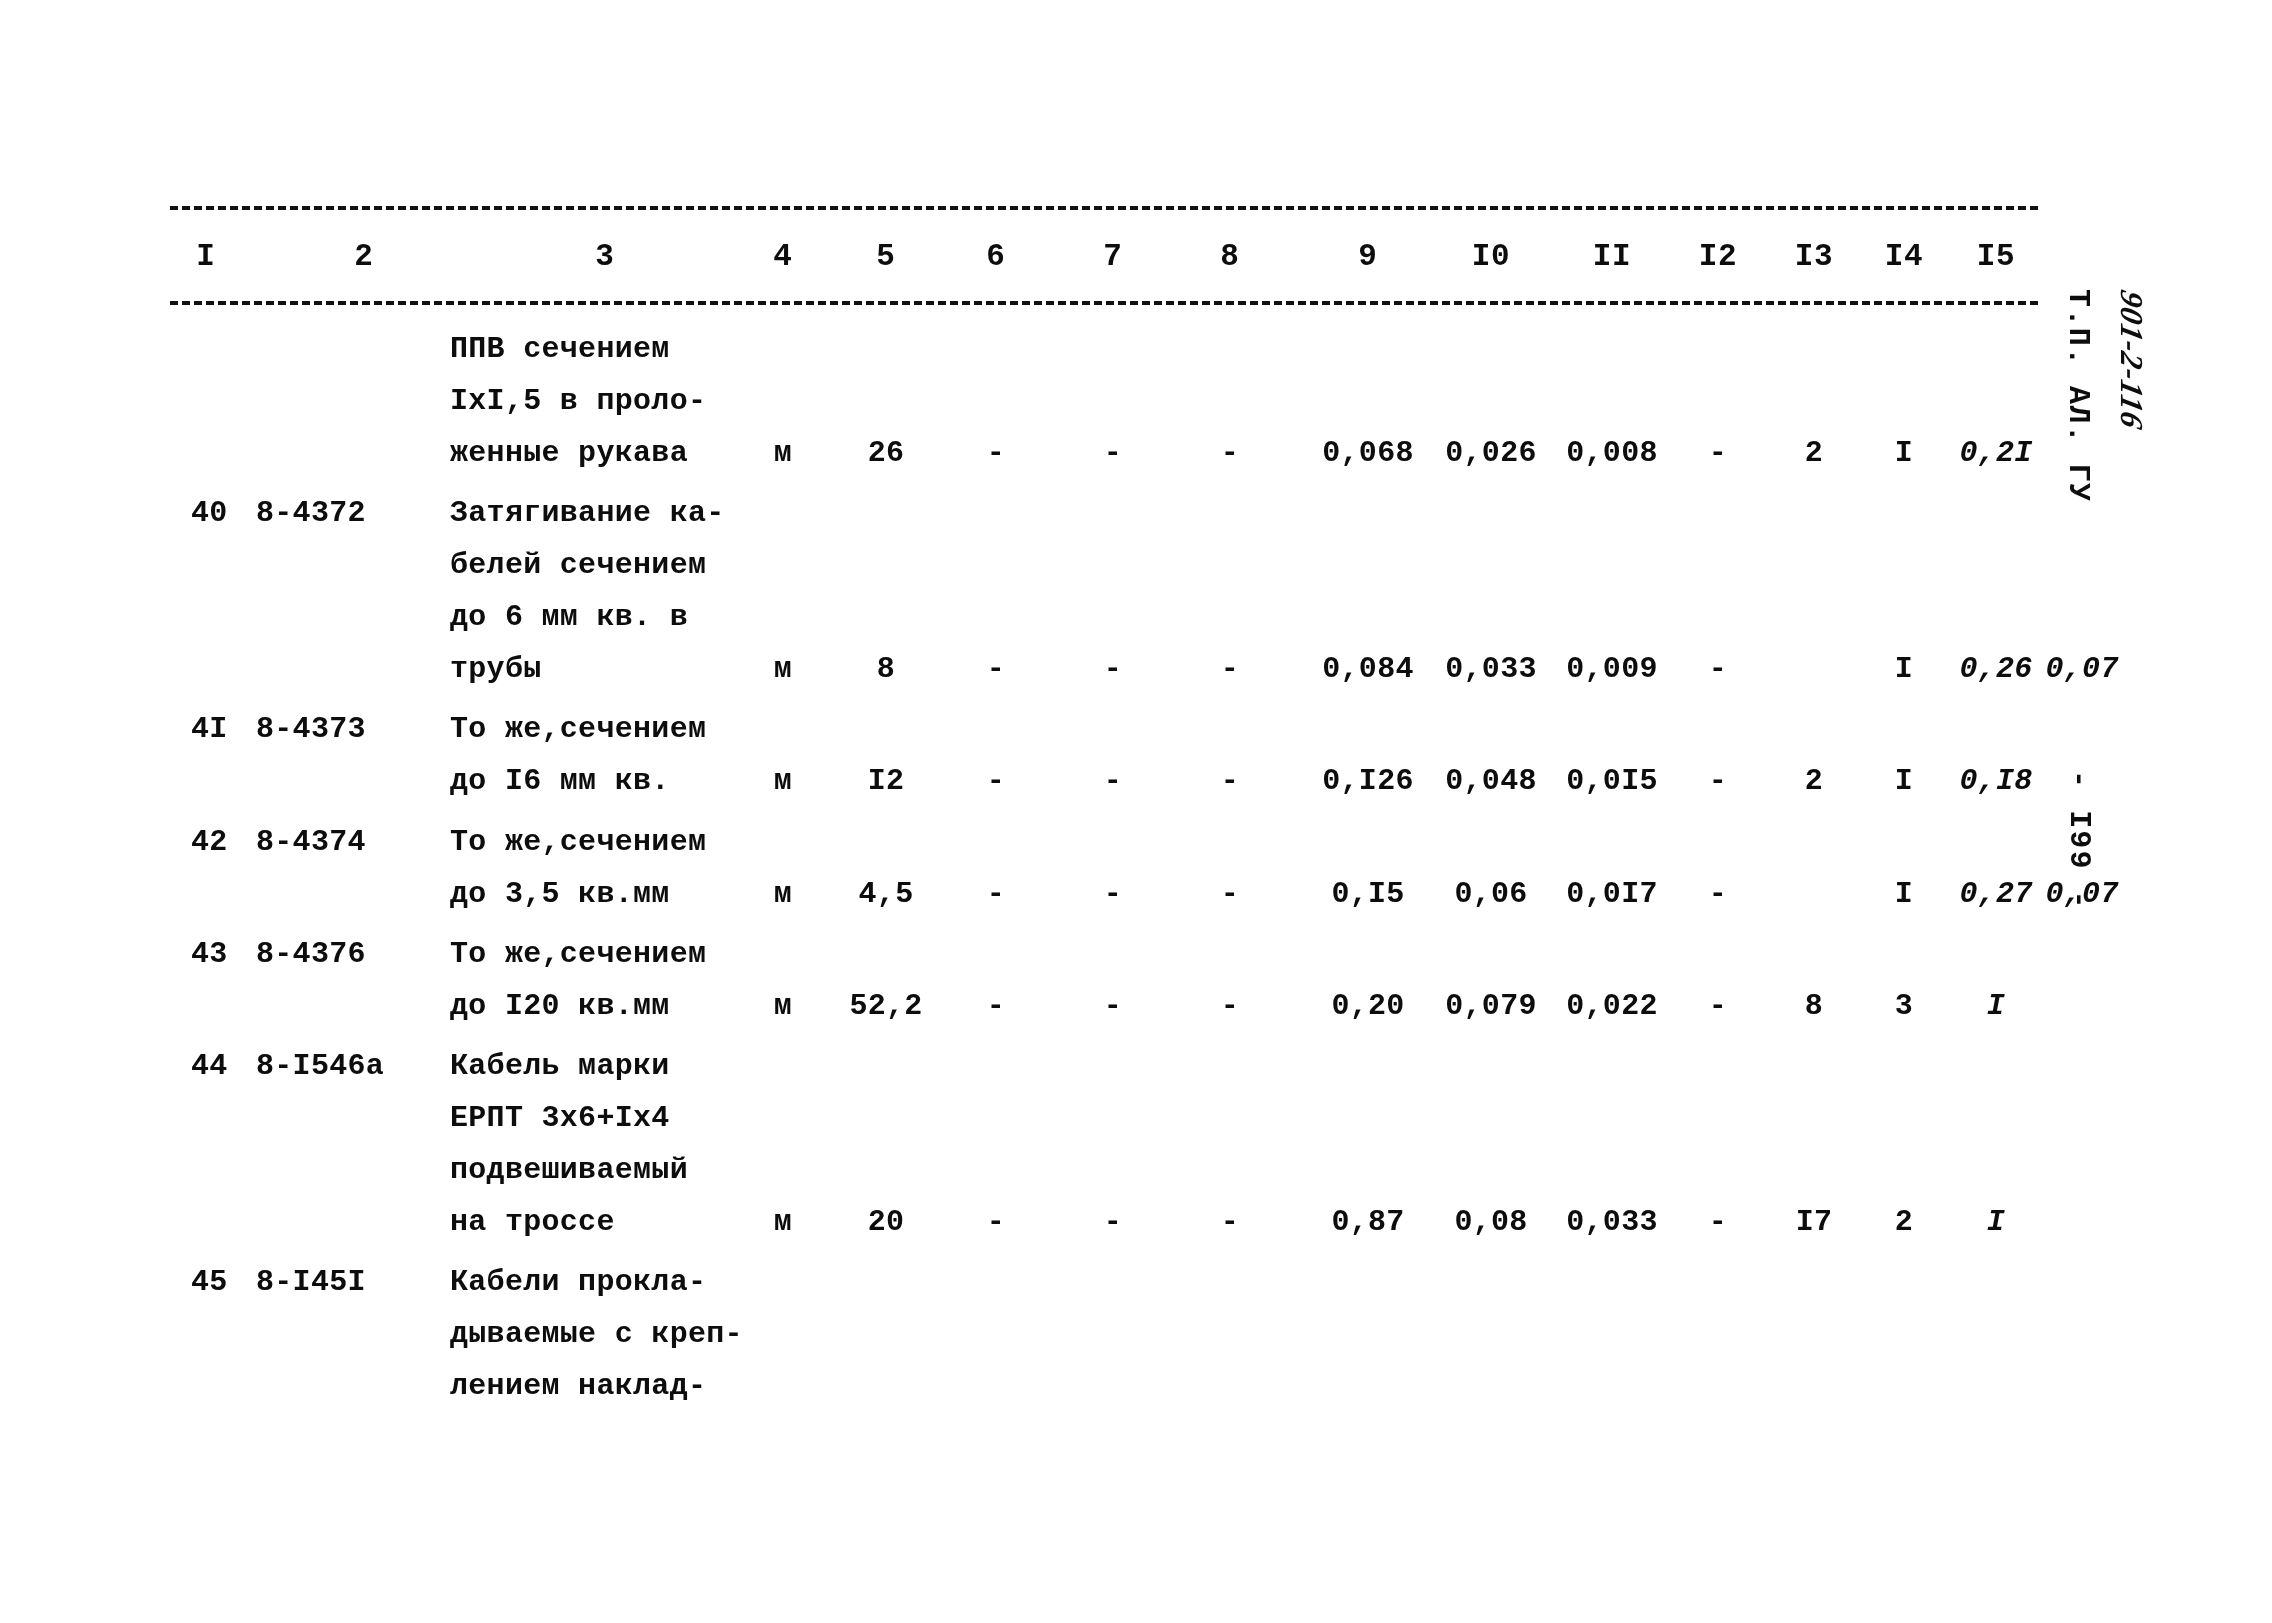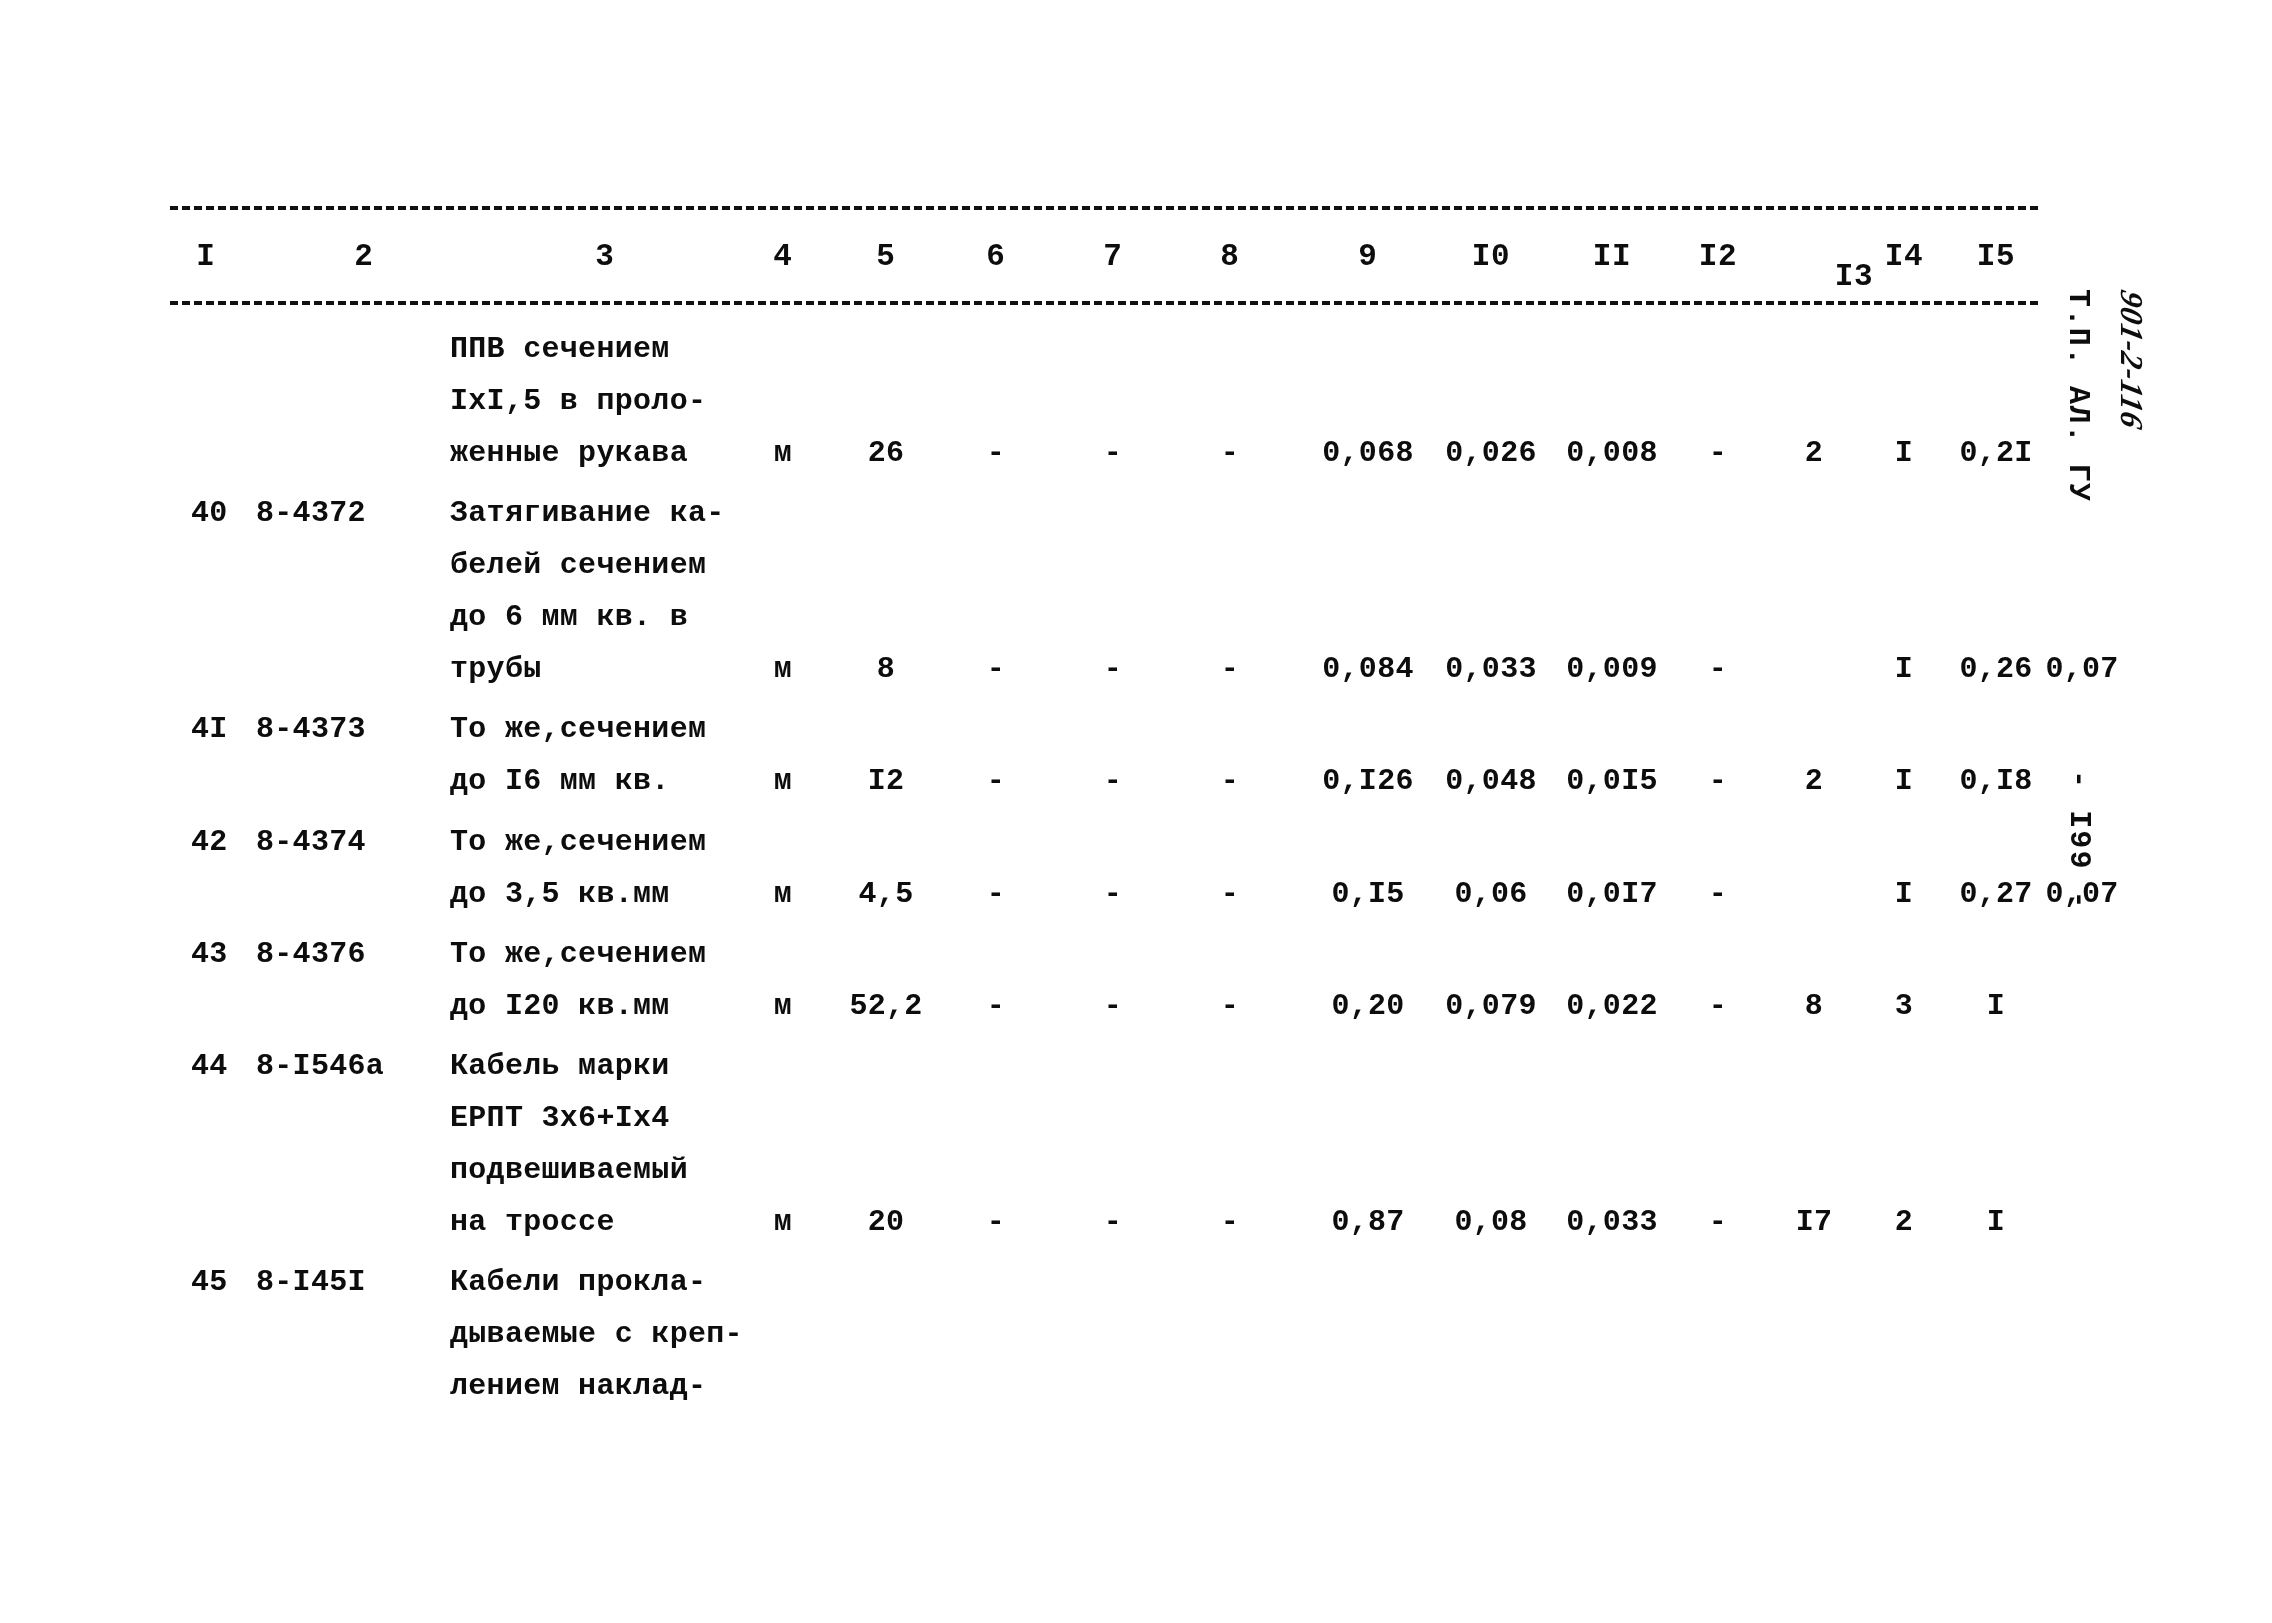--- a/index.html
+++ b/index.html
@@ -69,21 +69,21 @@
   .c-qty   { left: 886px; transform: translateX(-50%); text-align: center; }
   .c-c6    { left: 996px; transform: translateX(-50%); text-align: center; }
   .c-c7    { left: 1113px; transform: translateX(-50%); text-align: center; }
   .c-c8    { left: 1230px; transform: translateX(-50%); text-align: center; }
   .c-c9    { left: 1368px; transform: translateX(-50%); text-align: center; }
   .c-c10   { left: 1491px; transform: translateX(-50%); text-align: center; }
   .c-c11   { left: 1612px; transform: translateX(-50%); text-align: left; }
   .c-c12   { left: 1718px; transform: translateX(-50%); text-align: center; }
   .c-c13   { left: 1814px; transform: translateX(-50%); text-align: center; }
   .c-c14   { left: 1904px; transform: translateX(-50%); text-align: center; }
-  .c-c15   { left: 1996px; transform: translateX(-50%); text-align: left; }
+  .c-c15   { left: 1996px; transform: translateX(-50%); text-align: left; font-style: italic; }
 
   
   .vstamp {
     position: absolute;
     font-size: 30px;
     font-weight: 700;
     white-space: nowrap;
     letter-spacing: 1.4px;
     transform-origin: left top;
   }
@@ -122,21 +122,21 @@
       <div class="colhead" style="left: 605px;">3</div>
       <div class="colhead" style="left: 783px;">4</div>
       <div class="colhead" style="left: 886px;">5</div>
       <div class="colhead" style="left: 996px;">6</div>
       <div class="colhead" style="left: 1113px;">7</div>
       <div class="colhead" style="left: 1230px;">8</div>
       <div class="colhead" style="left: 1368px;">9</div>
       <div class="colhead" style="left: 1491px;">I0</div>
       <div class="colhead" style="left: 1612px;">II</div>
       <div class="colhead" style="left: 1718px;">I2</div>
-      <div class="colhead" style="left: 1854px; margin-top: 20px;">I3</div>
+      <div class="colhead" style="left: 1814px;">I3</div>
       <div class="colhead" style="left: 1904px;">I4</div>
       <div class="colhead" style="left: 1996px;">I5</div>
     </div>
 
   <div id="body-area">
       <div class="tline">
         <div class="cell c-desc">ППВ сечением</div>
       </div>
       <div class="tline">
         <div class="cell c-desc">IxI,5 в проло-</div>

